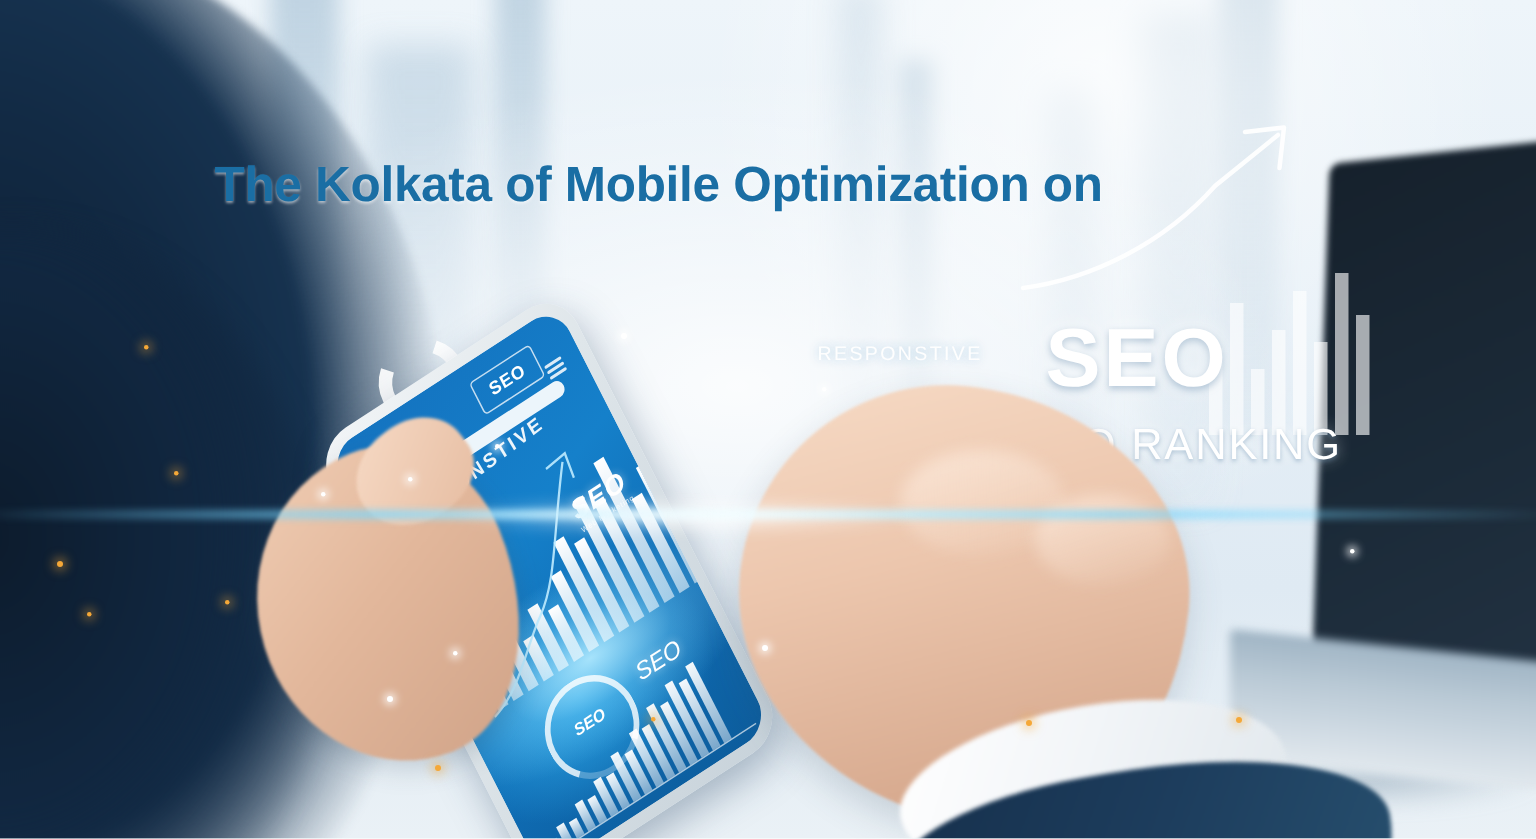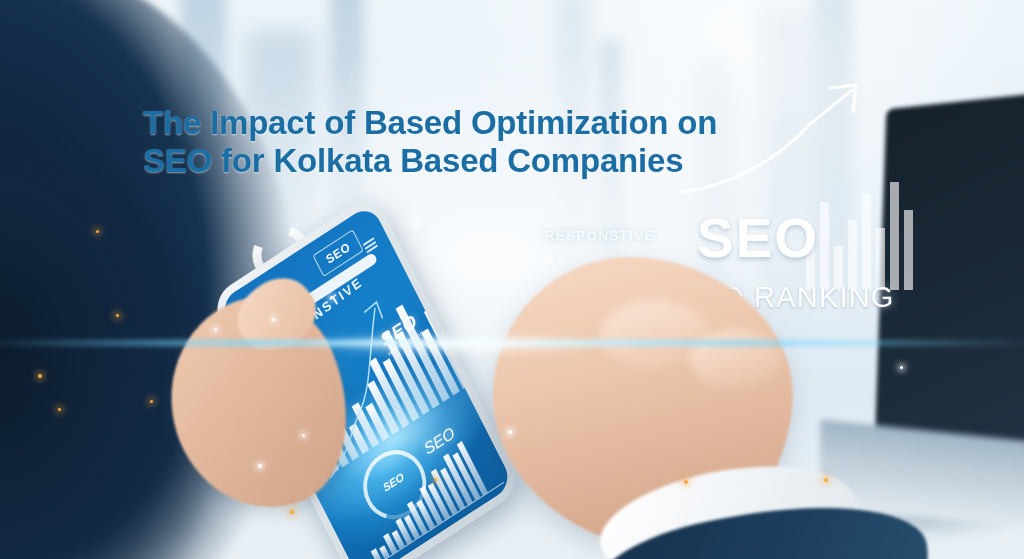--- a/index.html
+++ b/index.html
@@ -265,22 +265,21 @@
     <div class="bar" style="height:108px"></div>
     <div class="bar" style="height:80px"></div>
   </div>
 
   <svg class="arrow-svg" width="200" height="120" viewBox="0 0 200 120">
     <path d="M2 112 C 48 106, 96 82, 130 44 L 172 10" stroke="rgba(255,255,255,.92)" stroke-width="3" fill="none" stroke-linecap="round"></path>
     <path d="M150 8 L176 5 L173 32" stroke="rgba(255,255,255,.92)" stroke-width="3" fill="none" stroke-linecap="round" stroke-linejoin="round"></path>
   </svg>
 
   <div class="headline">
-    <span>The Impact of Based Optimization on</span>
-    <span class="l2">SEO for Kolkata Based Companies</span>
+    <span>The Kolkata of Mobile Optimization on</span>
   </div>
 
   <div class="seo-word">SEO</div>
   <div class="seo-ranking">SEO RANKING</div>
 
   <svg class="gauge" width="70" height="70" viewBox="0 0 70 70">
     <circle cx="35" cy="35" r="25" fill="none" stroke="rgba(255,255,255,.92)" stroke-width="9" stroke-dasharray="118 40" transform="rotate(-72 35 35)" stroke-linecap="butt"></circle>
   </svg>
   <div class="lbl lbl-seo-left">SEO</div>
   <div class="lbl lbl-430">430</div>

